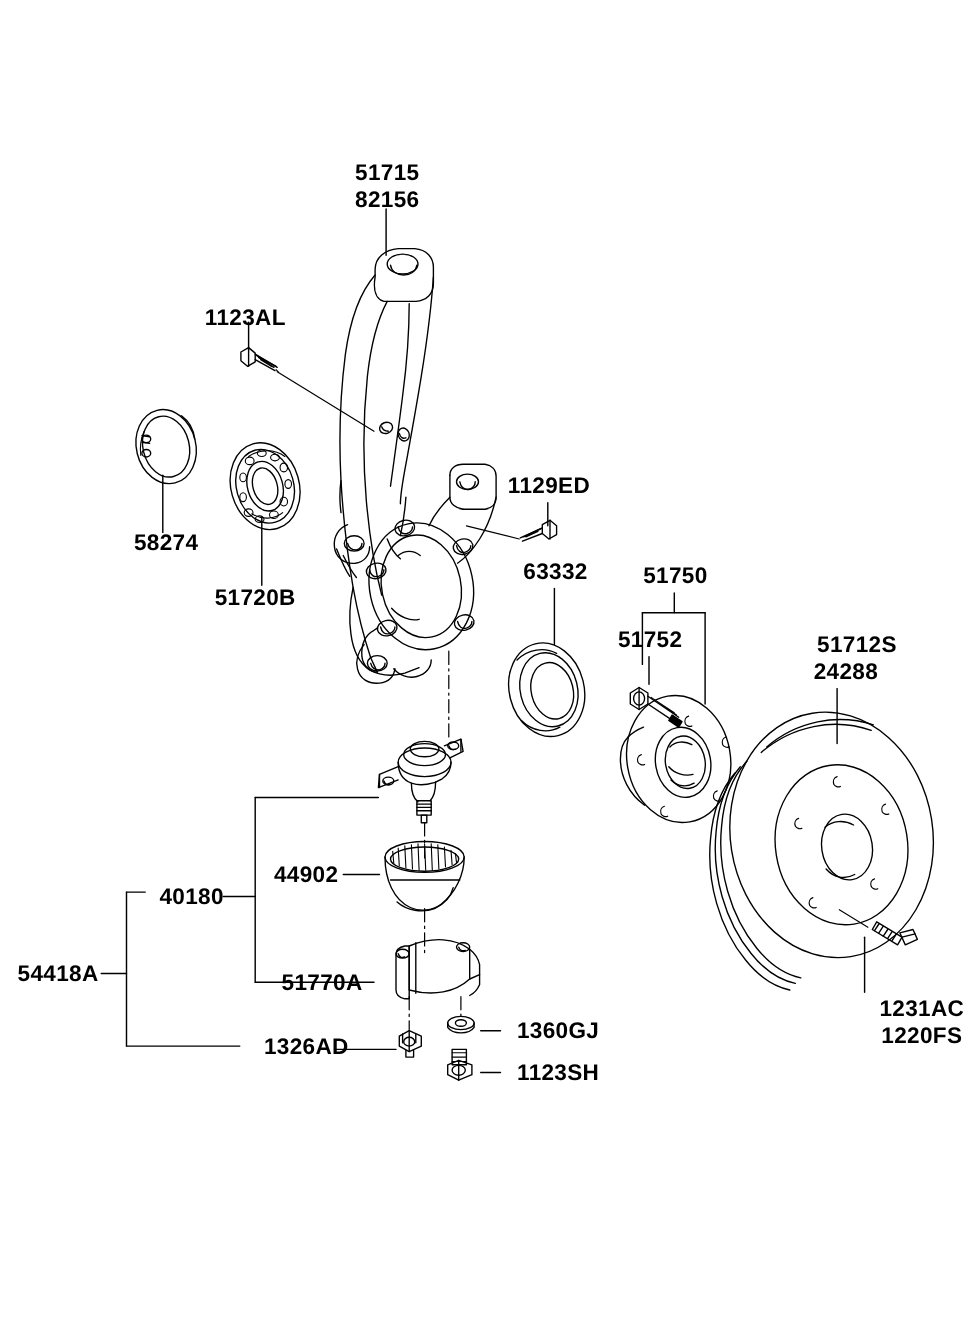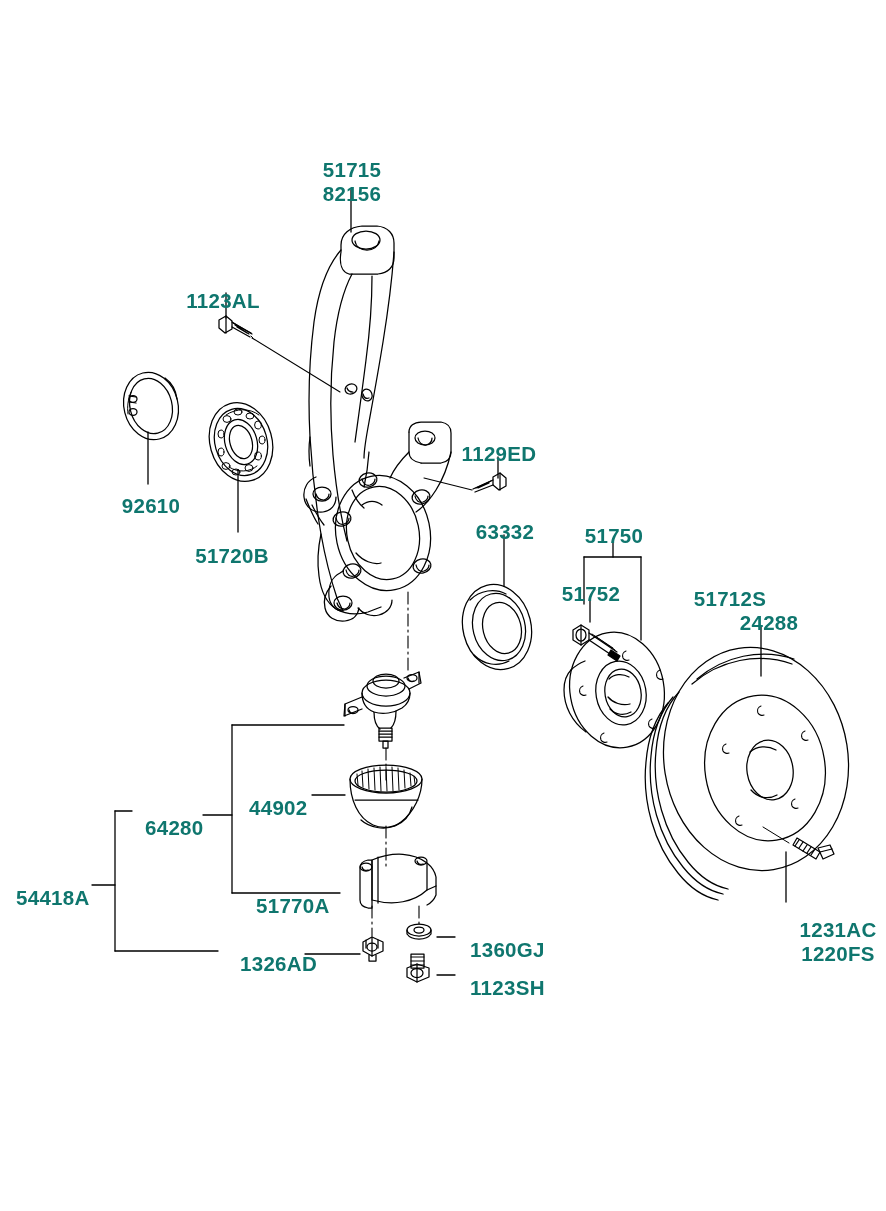--- a/index.html
+++ b/index.html
@@ -4,25 +4,24 @@
 <style>
   html,body{margin:0;padding:0;background:#ffffff;}
   body{width:886px;height:1211px;font-family:"Liberation Sans",sans-serif;}
   #sheet{position:relative;width:886px;height:1211px;background:#fff;overflow:hidden;}
   svg{display:block;}
   .lbl{
     position:absolute;
     font-family:"Liberation Sans",sans-serif;
     font-size:20.5px;
     font-weight:700;
-    color:#0f766e;
+    color:#000000;
     letter-spacing:0.3px;
     white-space:nowrap;
     line-height:25px;
-    margin-top:12px;
   }
   .lbl.c{transform:translateX(-50%);}
 </style>
 </head>
 <body>
 
 <div id="sheet">
 
   <svg width="886" height="1211" viewBox="0 0 886 1211" fill="none" stroke="#000" stroke-width="1.25" stroke-linecap="round" stroke-linejoin="round">
 
@@ -350,30 +349,30 @@
       <line x1="386" y1="826" x2="386" y2="866"></line>
       <line x1="372" y1="906" x2="372" y2="936"></line>
       <line x1="419" y1="906" x2="419" y2="924"></line>
     </g>
 
   </svg>
 
   <div class="lbl c" style="left:352px;top:145px">51715</div>
   <div class="lbl c" style="left:352px;top:169px">82156</div>
   <div class="lbl c" style="left:223px;top:276px">1123AL</div>
-  <div class="lbl c" style="left:151px;top:481px">92610</div>
+  <div class="lbl c" style="left:151px;top:481px">58274</div>
   <div class="lbl c" style="left:232px;top:531px">51720B</div>
   <div class="lbl c" style="left:499px;top:429px">1129ED</div>
   <div class="lbl c" style="left:505px;top:507px">63332</div>
   <div class="lbl c" style="left:614px;top:511px">51750</div>
   <div class="lbl c" style="left:591px;top:569px">51752</div>
-  <div class="lbl c" style="left:730px;top:574px">51712S</div>
+  <div class="lbl c" style="left:779px;top:574px">51712S</div>
   <div class="lbl c" style="left:769px;top:598px">24288</div>
   <div class="lbl" style="left:16px;top:873px">54418A</div>
-  <div class="lbl" style="left:145px;top:803px">64280</div>
+  <div class="lbl" style="left:145px;top:803px">40180</div>
   <div class="lbl" style="left:249px;top:783px">44902</div>
   <div class="lbl" style="left:256px;top:881px">51770A</div>
   <div class="lbl" style="left:240px;top:939px">1326AD</div>
   <div class="lbl" style="left:470px;top:925px">1360GJ</div>
   <div class="lbl" style="left:470px;top:963px">1123SH</div>
   <div class="lbl c" style="left:838px;top:905px">1231AC</div>
   <div class="lbl c" style="left:838px;top:929px">1220FS</div>
 
 </div>
 

